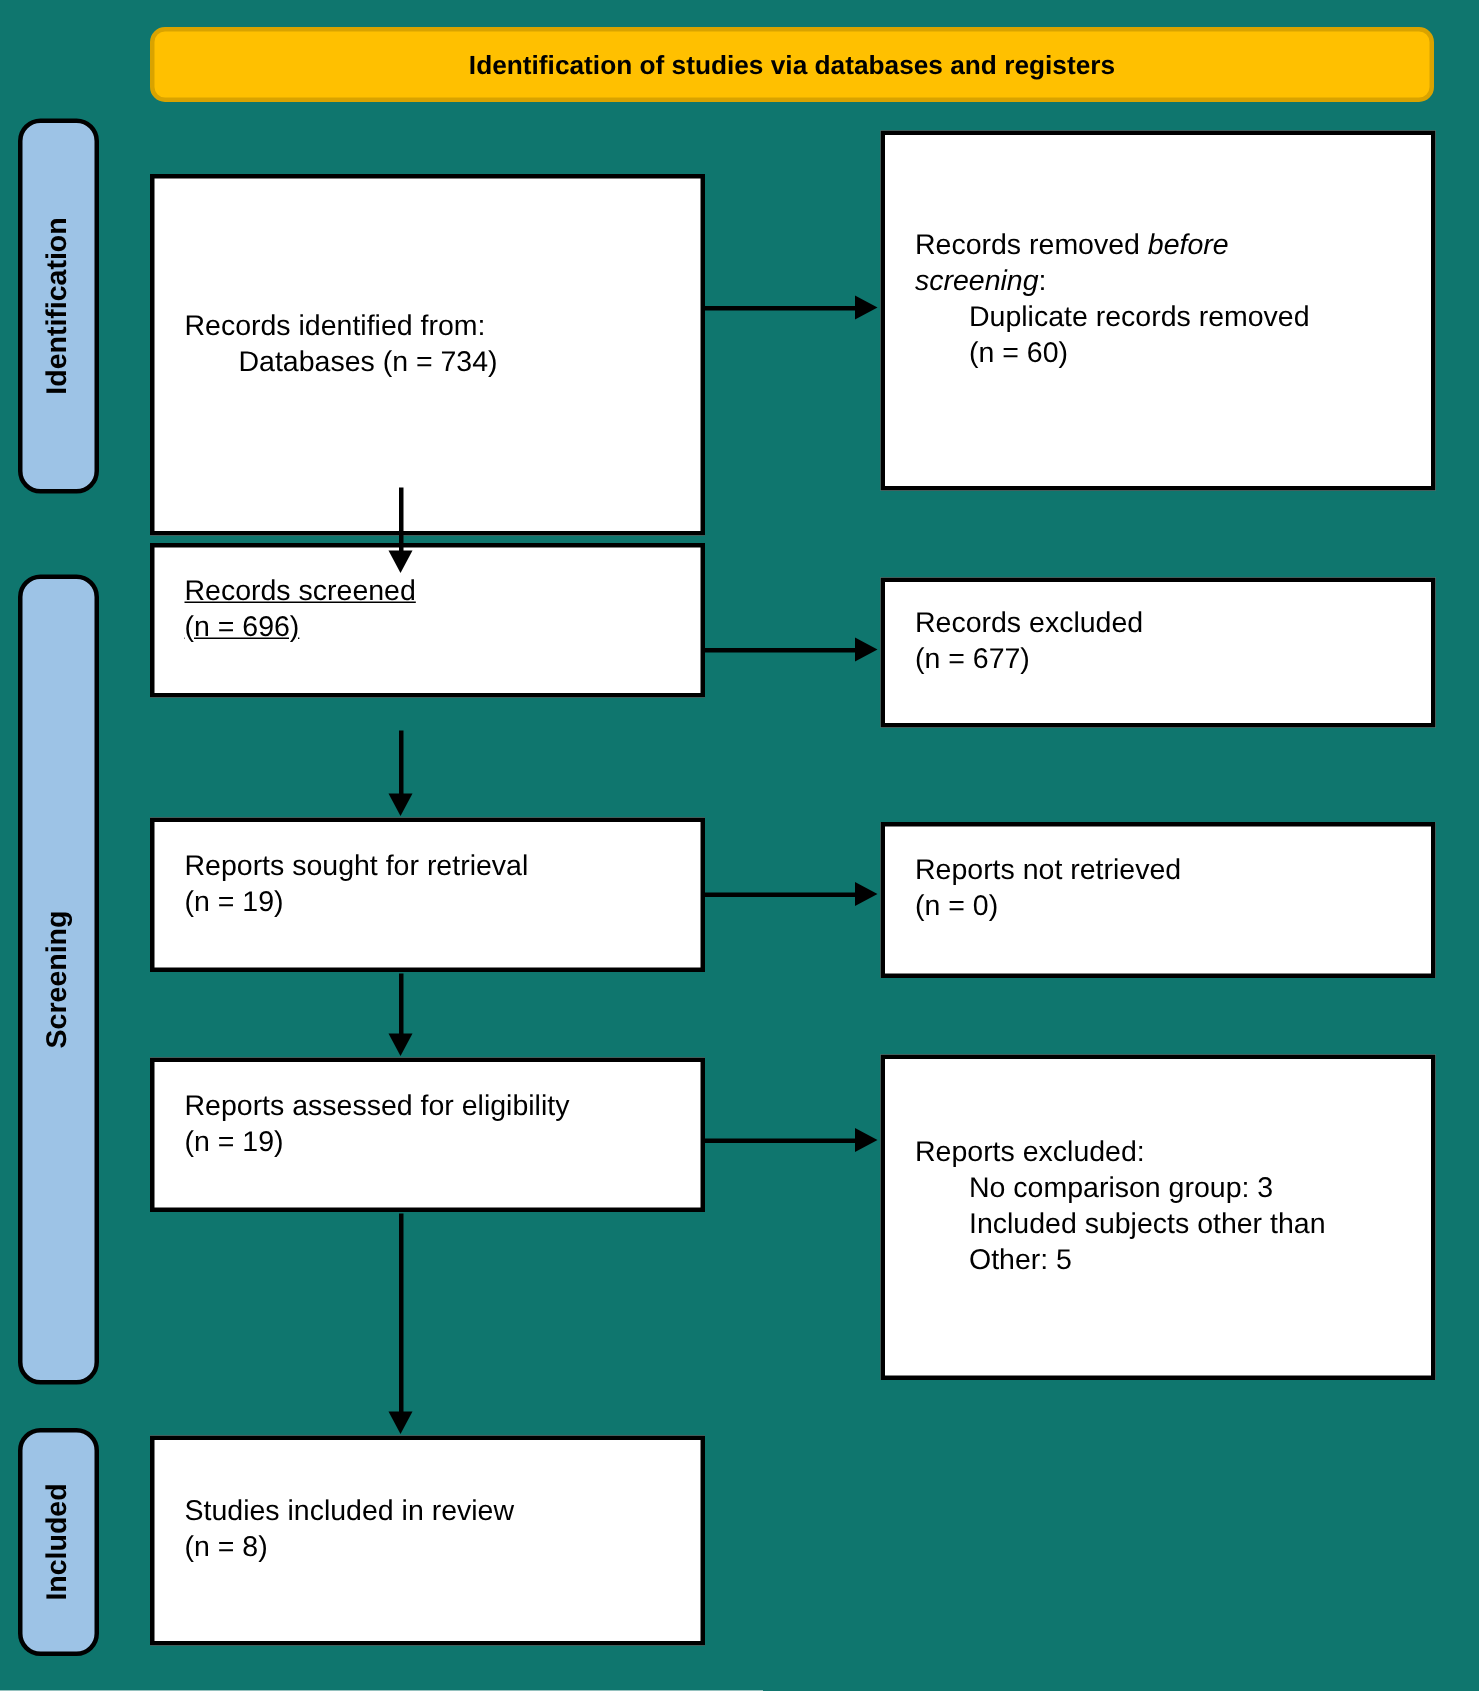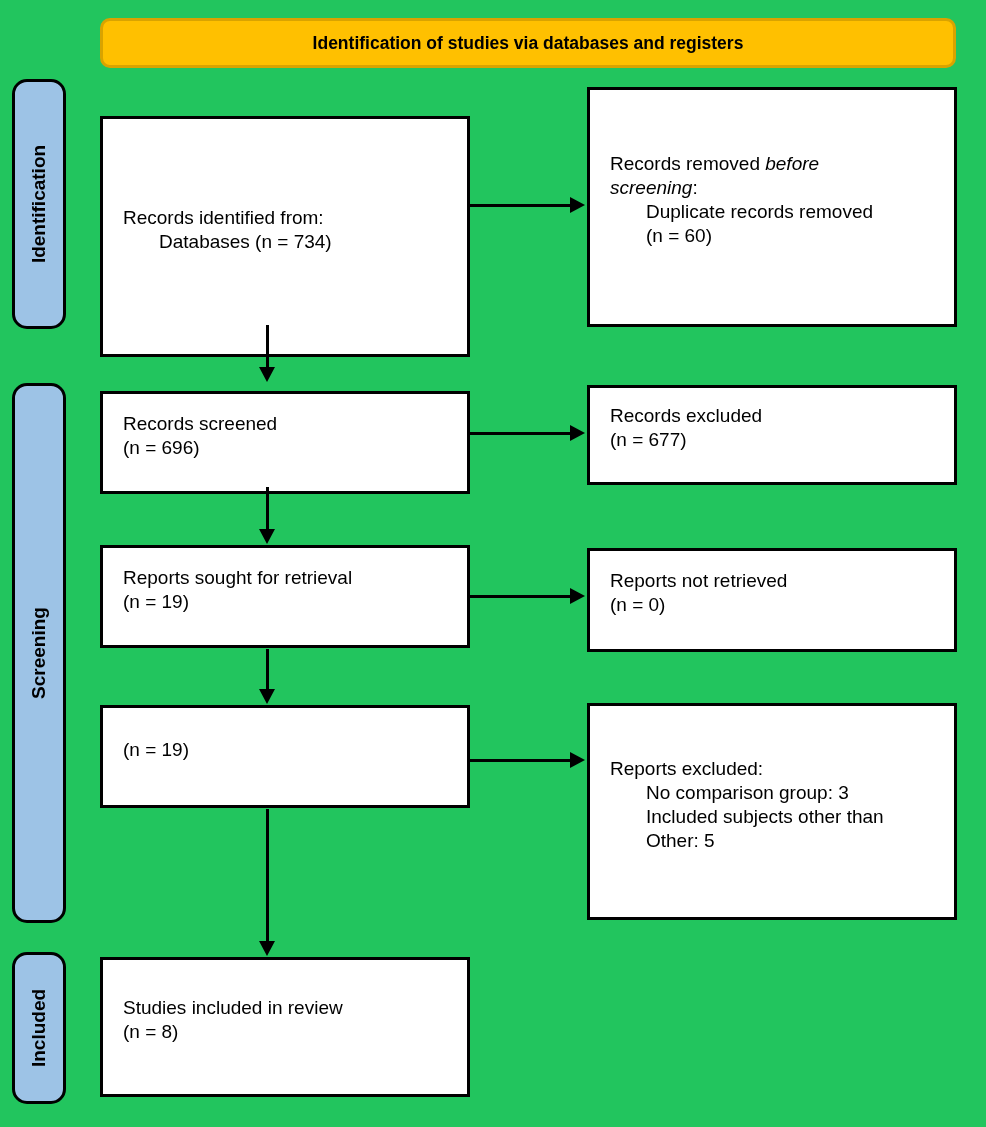--- a/index.html
+++ b/index.html
@@ -1,20 +1,20 @@
 <!DOCTYPE html>
 <html><head>
 <meta charset="utf-8">
 <style>
   html, body { margin: 0; padding: 0; background: #ffffff; }
   .canvas {
     position: relative;
     width: 986px;
     height: 1127px;
-    background: #22c55e;
+    background: #0f766e;
     font-family: "Liberation Sans", sans-serif;
     color: #000000;
     overflow: hidden;
   }
   
   .banner {
     position: absolute;
     left: 100px; top: 18px; width: 856px; height: 50px;
     box-sizing: border-box;
     background: #FFC000;
@@ -50,21 +50,21 @@
     border: 3px solid #000000;
     display: flex; flex-direction: column; justify-content: center;
     font-size: 19px; line-height: 24px;
     padding: 8px 10px 22px 20px;
   }
   .line { white-space: pre-wrap; }
   .ind { margin-left: 36px; }
   .it { font-style: italic; }
   .b1 { left: 100px; top: 84px;  width: 370px; height: 241px; margin-top: 32px; }
   .r1 { left: 587px; top: 87px;  width: 370px; height: 240px; }
-  .b2 { left: 100px; top: 391px; width: 370px; height: 103px; }
+  .b2 { left: 100px; top: 362px; width: 370px; height: 103px; text-decoration: underline; }
   .r2 { left: 587px; top: 385px; width: 370px; height: 100px; }
   .b3 { left: 100px; top: 545px; width: 370px; height: 103px; }
   .r3 { left: 587px; top: 548px; width: 370px; height: 104px; }
   .b4 { left: 100px; top: 705px; width: 370px; height: 103px; }
   .r4 { left: 587px; top: 703px; width: 370px; height: 217px; }
   .b5 { left: 100px; top: 957px; width: 370px; height: 140px; }
   
   .hline { position: absolute; height: 2.5px; background: #000000; }
   .hhead {
     position: absolute; width: 0; height: 0;
@@ -108,20 +108,21 @@
     <div class="line">Records screened</div>
     <div class="line">(n = 696)</div>
   </div>
 
   <div class="box b3">
     <div class="line">Reports sought for retrieval</div>
     <div class="line">(n = 19)</div>
   </div>
 
   <div class="box b4">
+    <div class="line">Reports assessed for eligibility</div>
     <div class="line">(n = 19)</div>
   </div>
 
   <div class="box b5">
     <div class="line">Studies included in review</div>
     <div class="line">(n = 8)</div>
   </div>
 
   <div class="box r1">
     <div class="line"><span>Records removed </span><span class="it">before</span></div>

